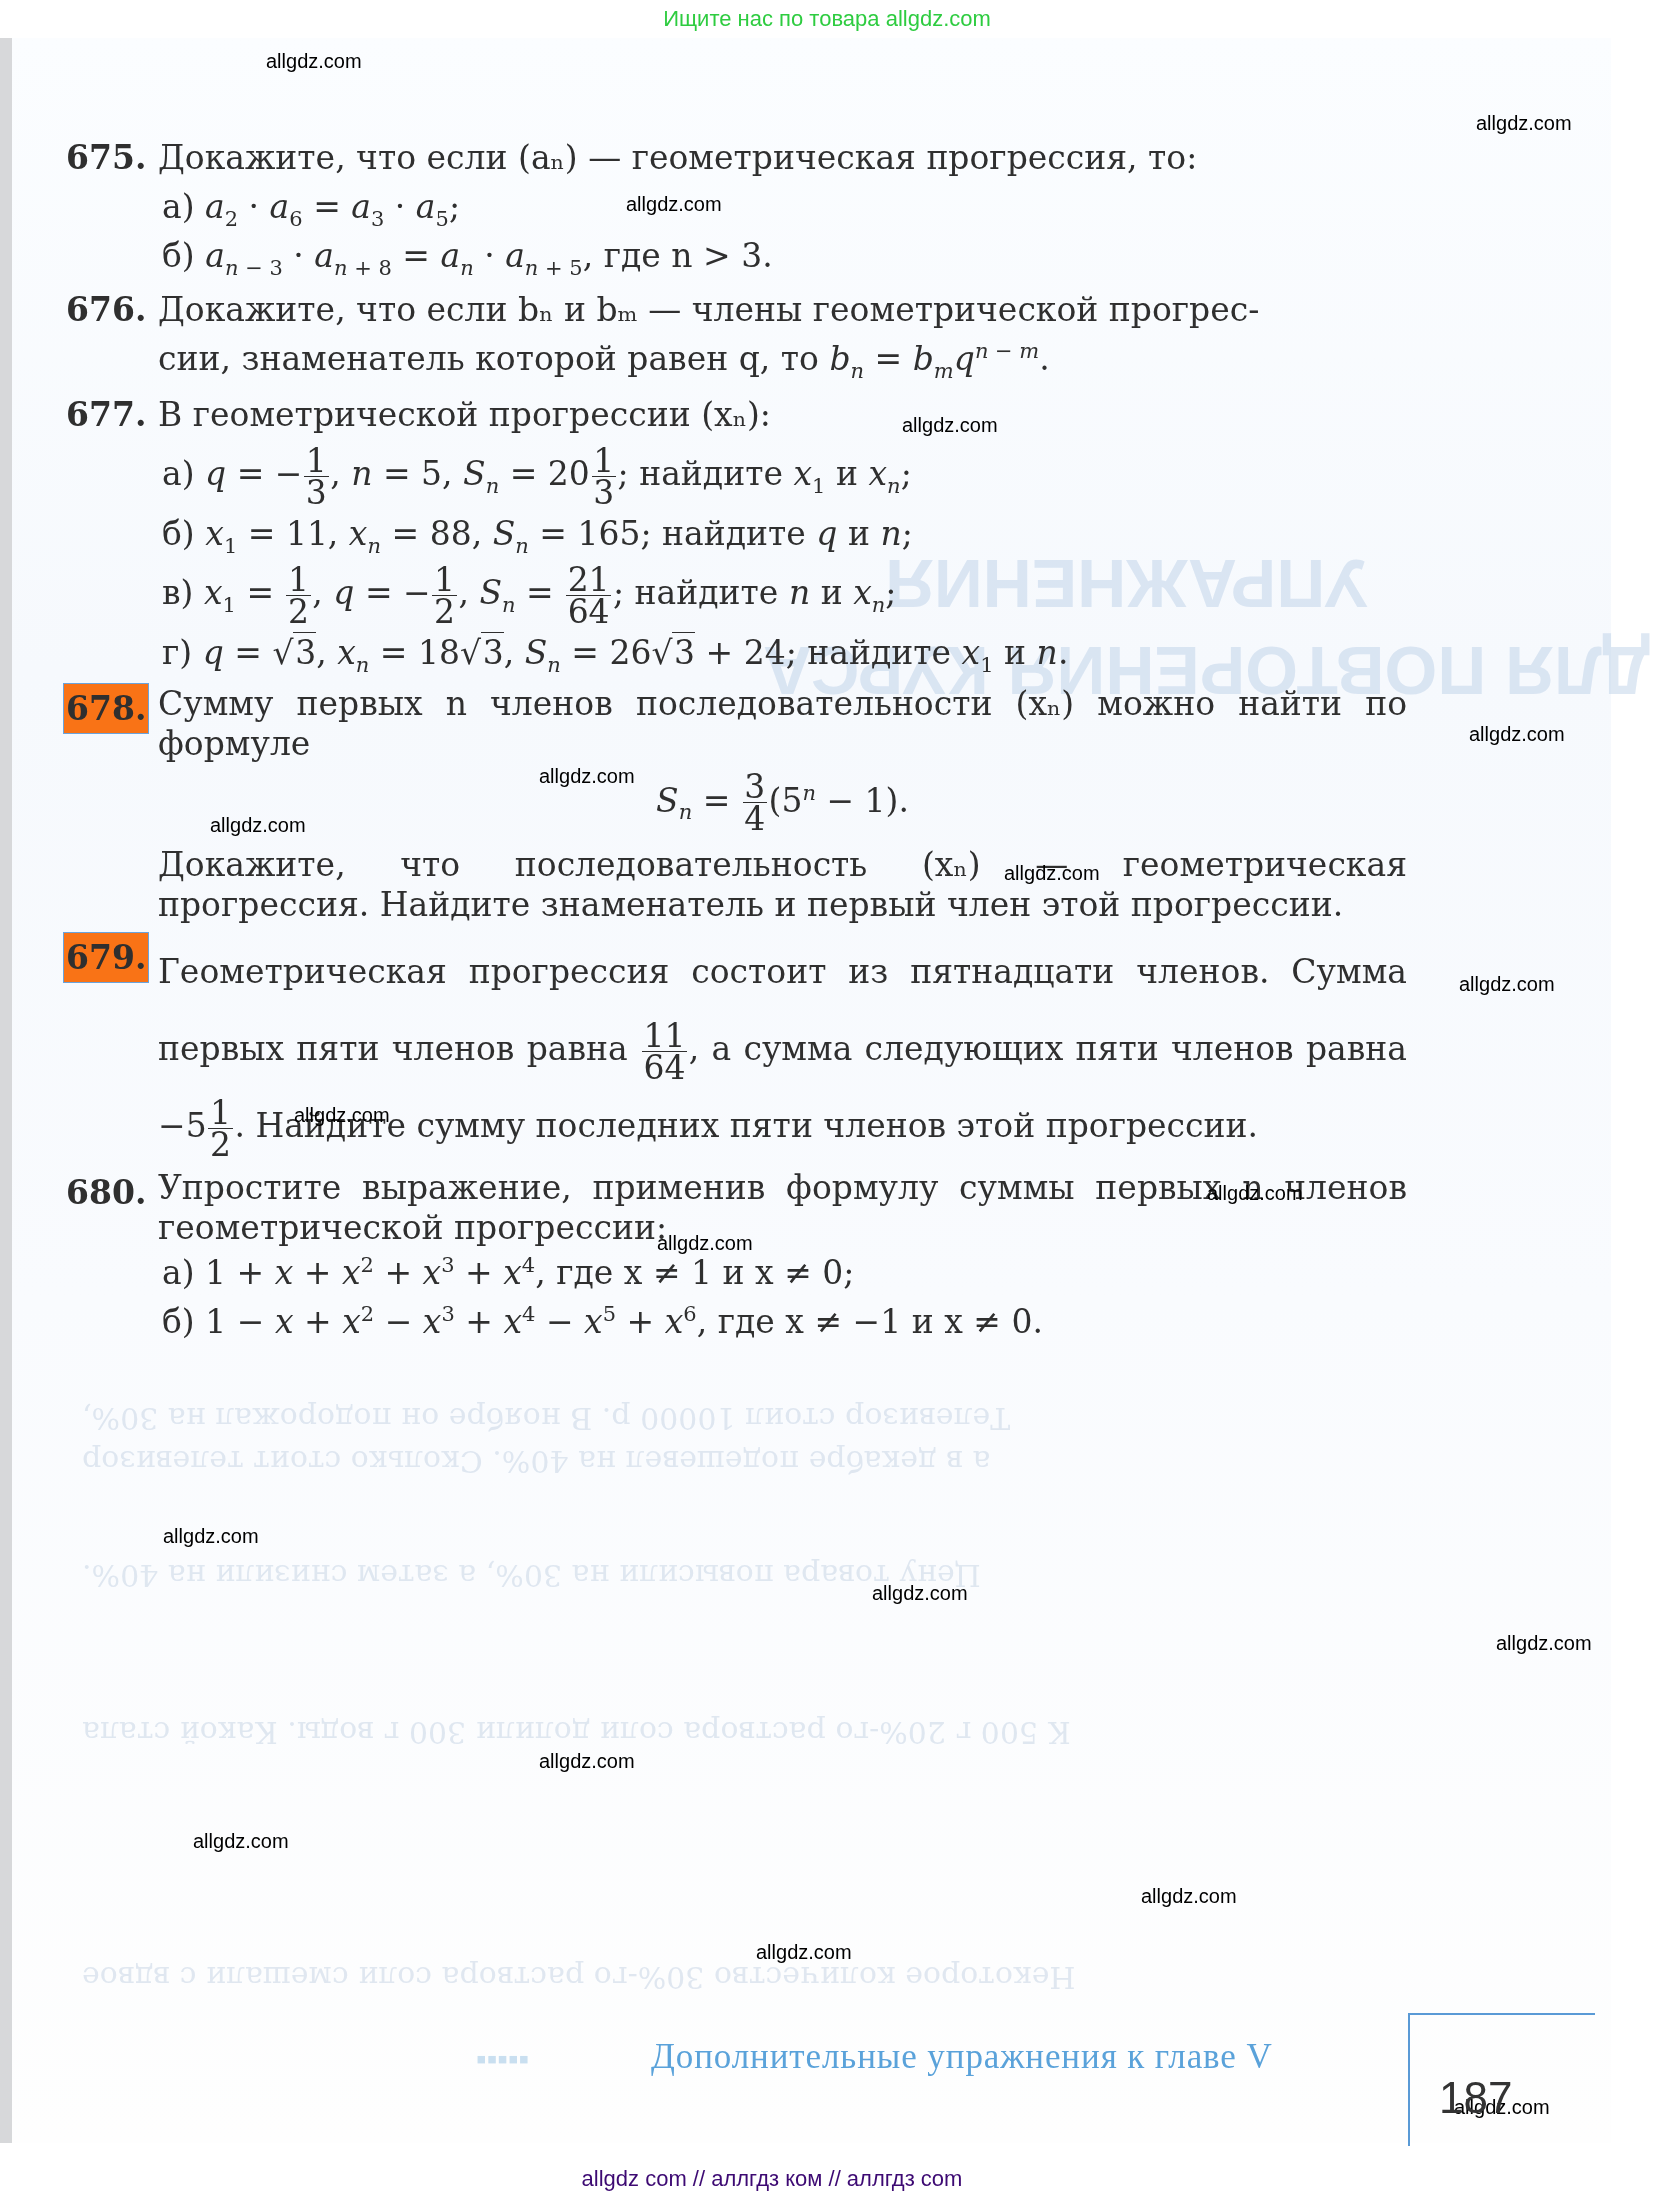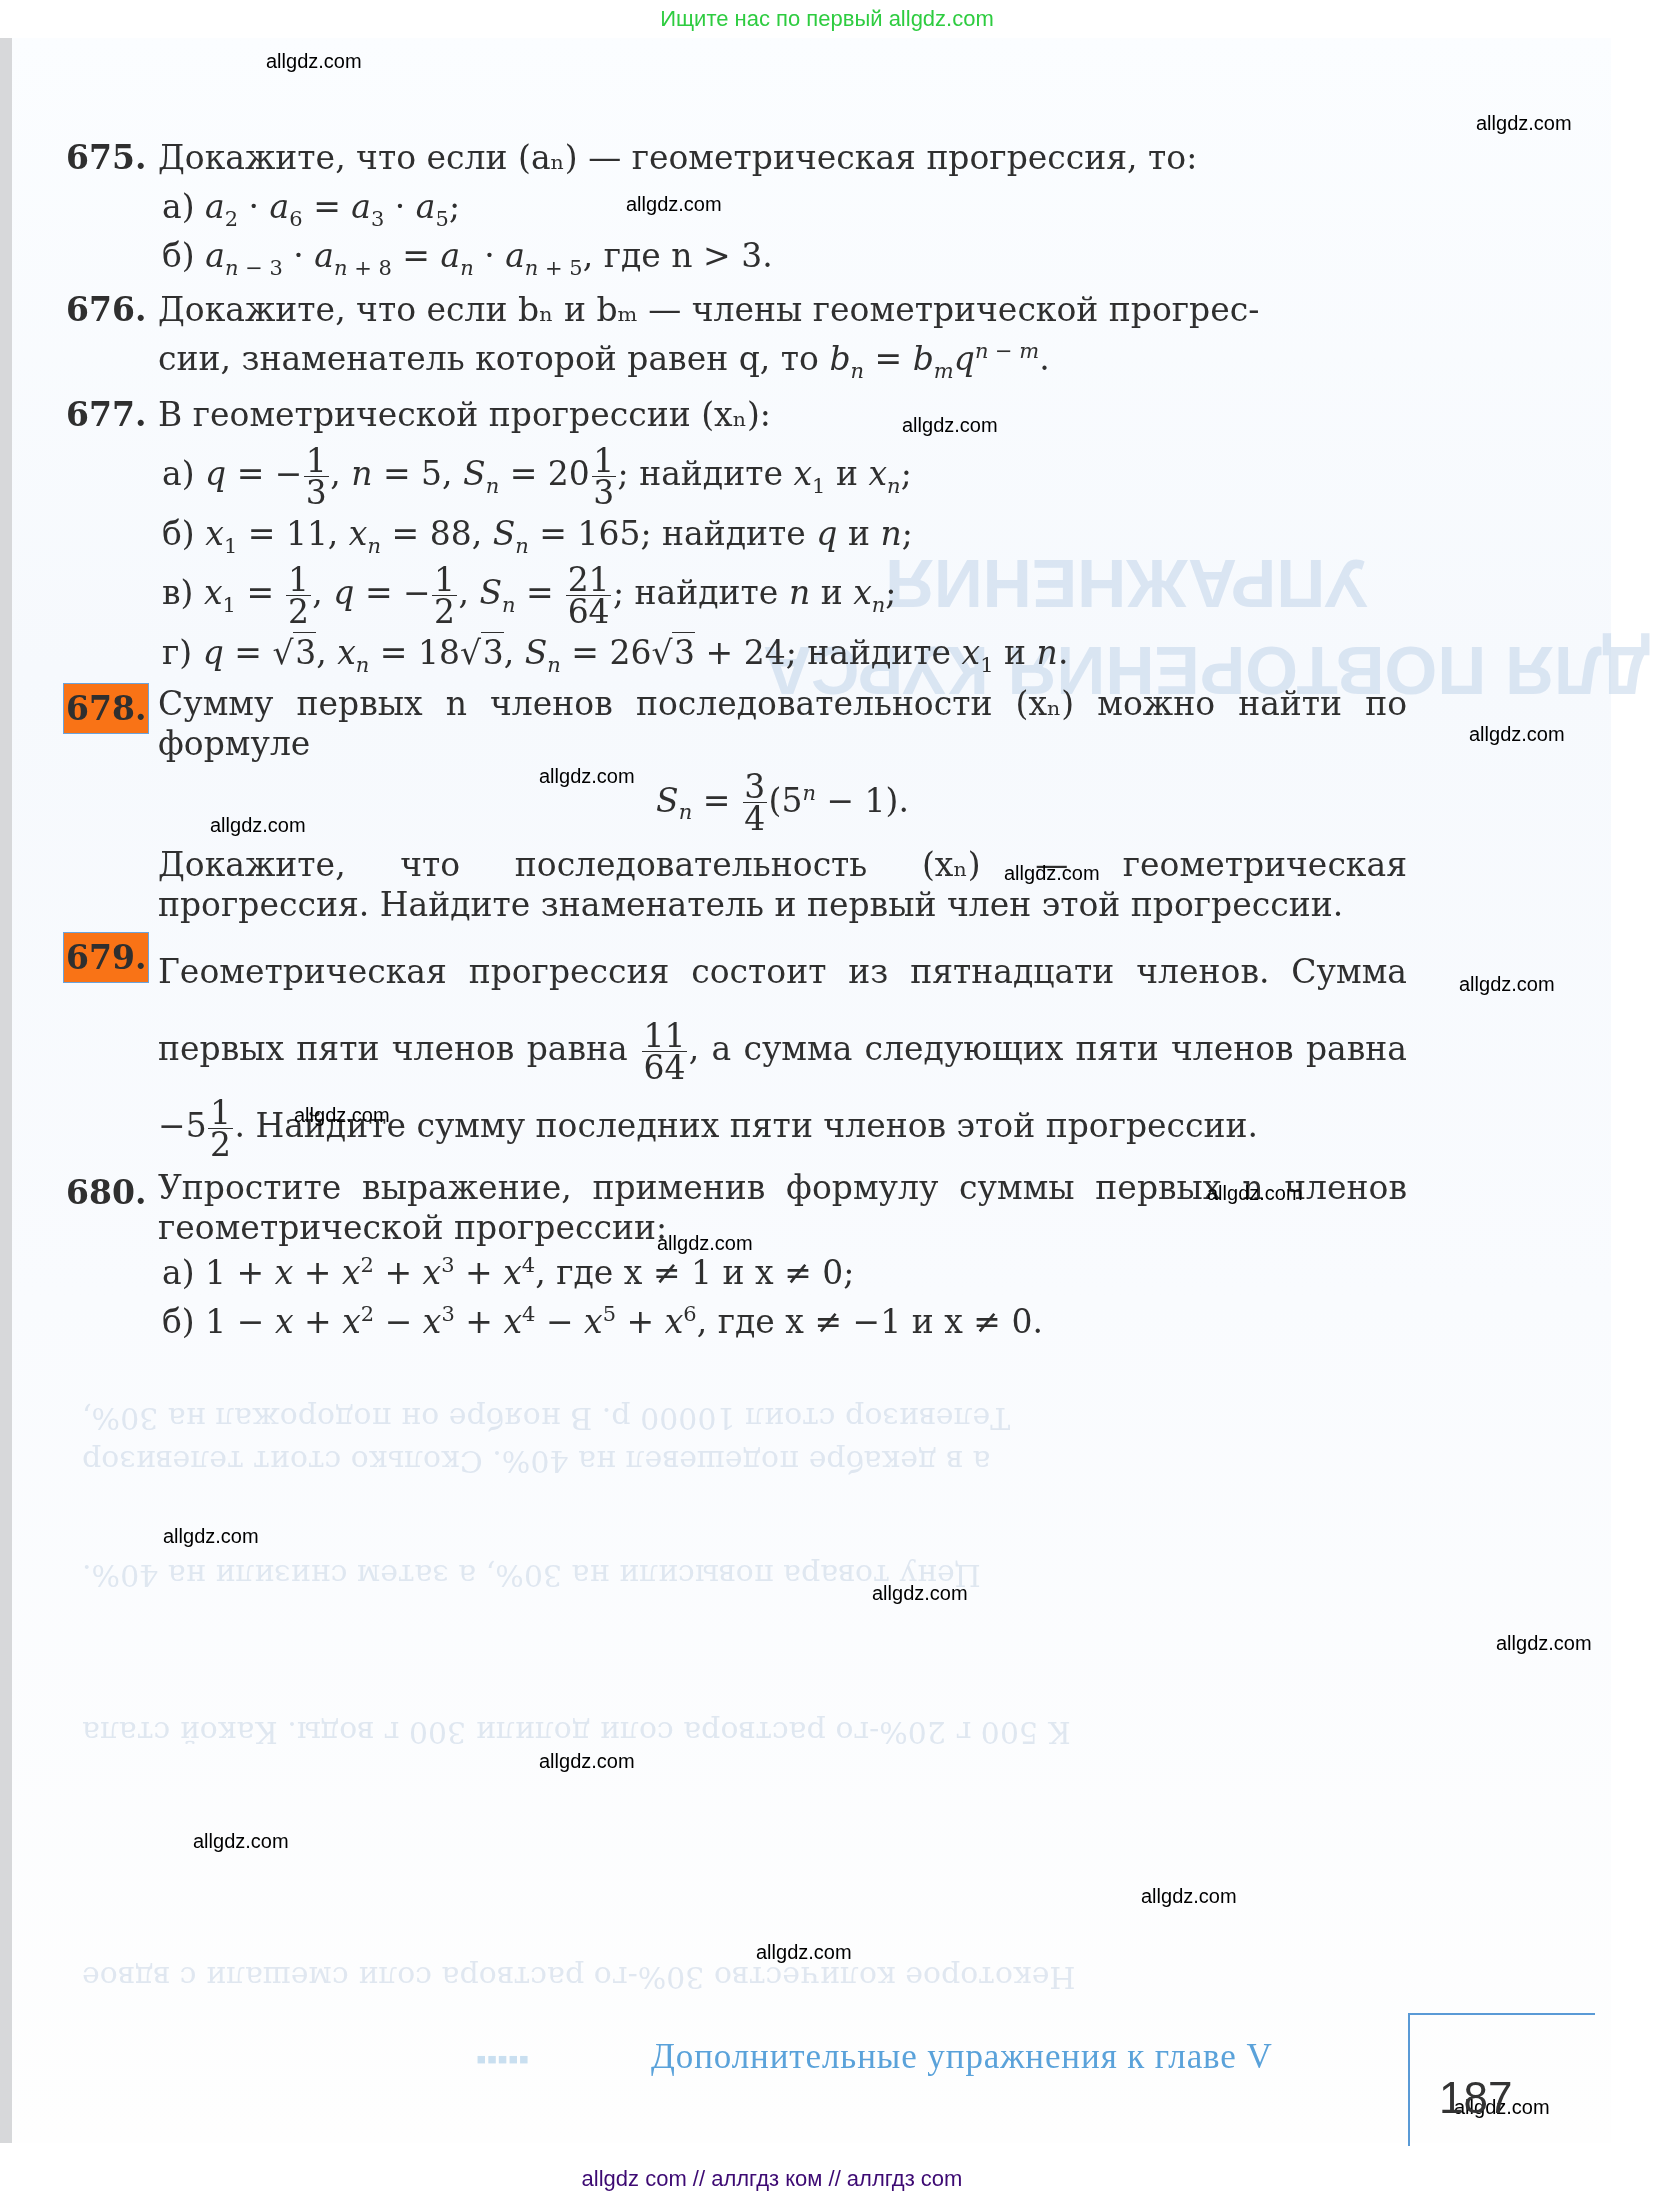--- a/index.html
+++ b/index.html
@@ -63,21 +63,21 @@
     font-family:"Liberation Sans", sans-serif; font-size:44px; color:#333;margin-top:31px;
   }
   .bottom-banner {
     position:absolute; left:0; top:2166px; width:1544px; text-align:center;
     font-family:"Liberation Sans", sans-serif; font-size:22px; color:#3d0a73;
   }
 </style>
 </head>
 <body>
 
-<div class="top-banner">Ищите нас по первый allgdz.com</div>
+<div class="top-banner">Ищите нас по товара allgdz.com</div>
 
 <div class="page">
 
   <div class="ghost big mirror" style="left:873px;top:507px;">УПРАЖНЕНИЯ</div>
   <div class="ghost big mirror" style="left:751px;top:594px;">ДЛЯ ПОВТОРЕНИЯ КУРСА</div>
   <div class="ghost mirror" style="left:70px;top:1363px;">Телевизор стоил 10000 р. В ноябре он подорожал на 30%,</div>
   <div class="ghost mirror" style="left:70px;top:1406px;">а в декабре подешевел на 40%. Сколько стоит телевизор</div>
   <div class="ghost mirror" style="left:70px;top:1520px;">Цену товара повысили на 30%, а затем снизили на 40%.</div>
   <div class="ghost mirror" style="left:70px;top:1677px;">К 500 г 20%-го раствора соли долили 300 г воды. Какой стала</div>
   <div class="ghost mirror" style="left:70px;top:1922px;">Некоторое количество 30%-го раствора соли смешали с вдвое</div>

